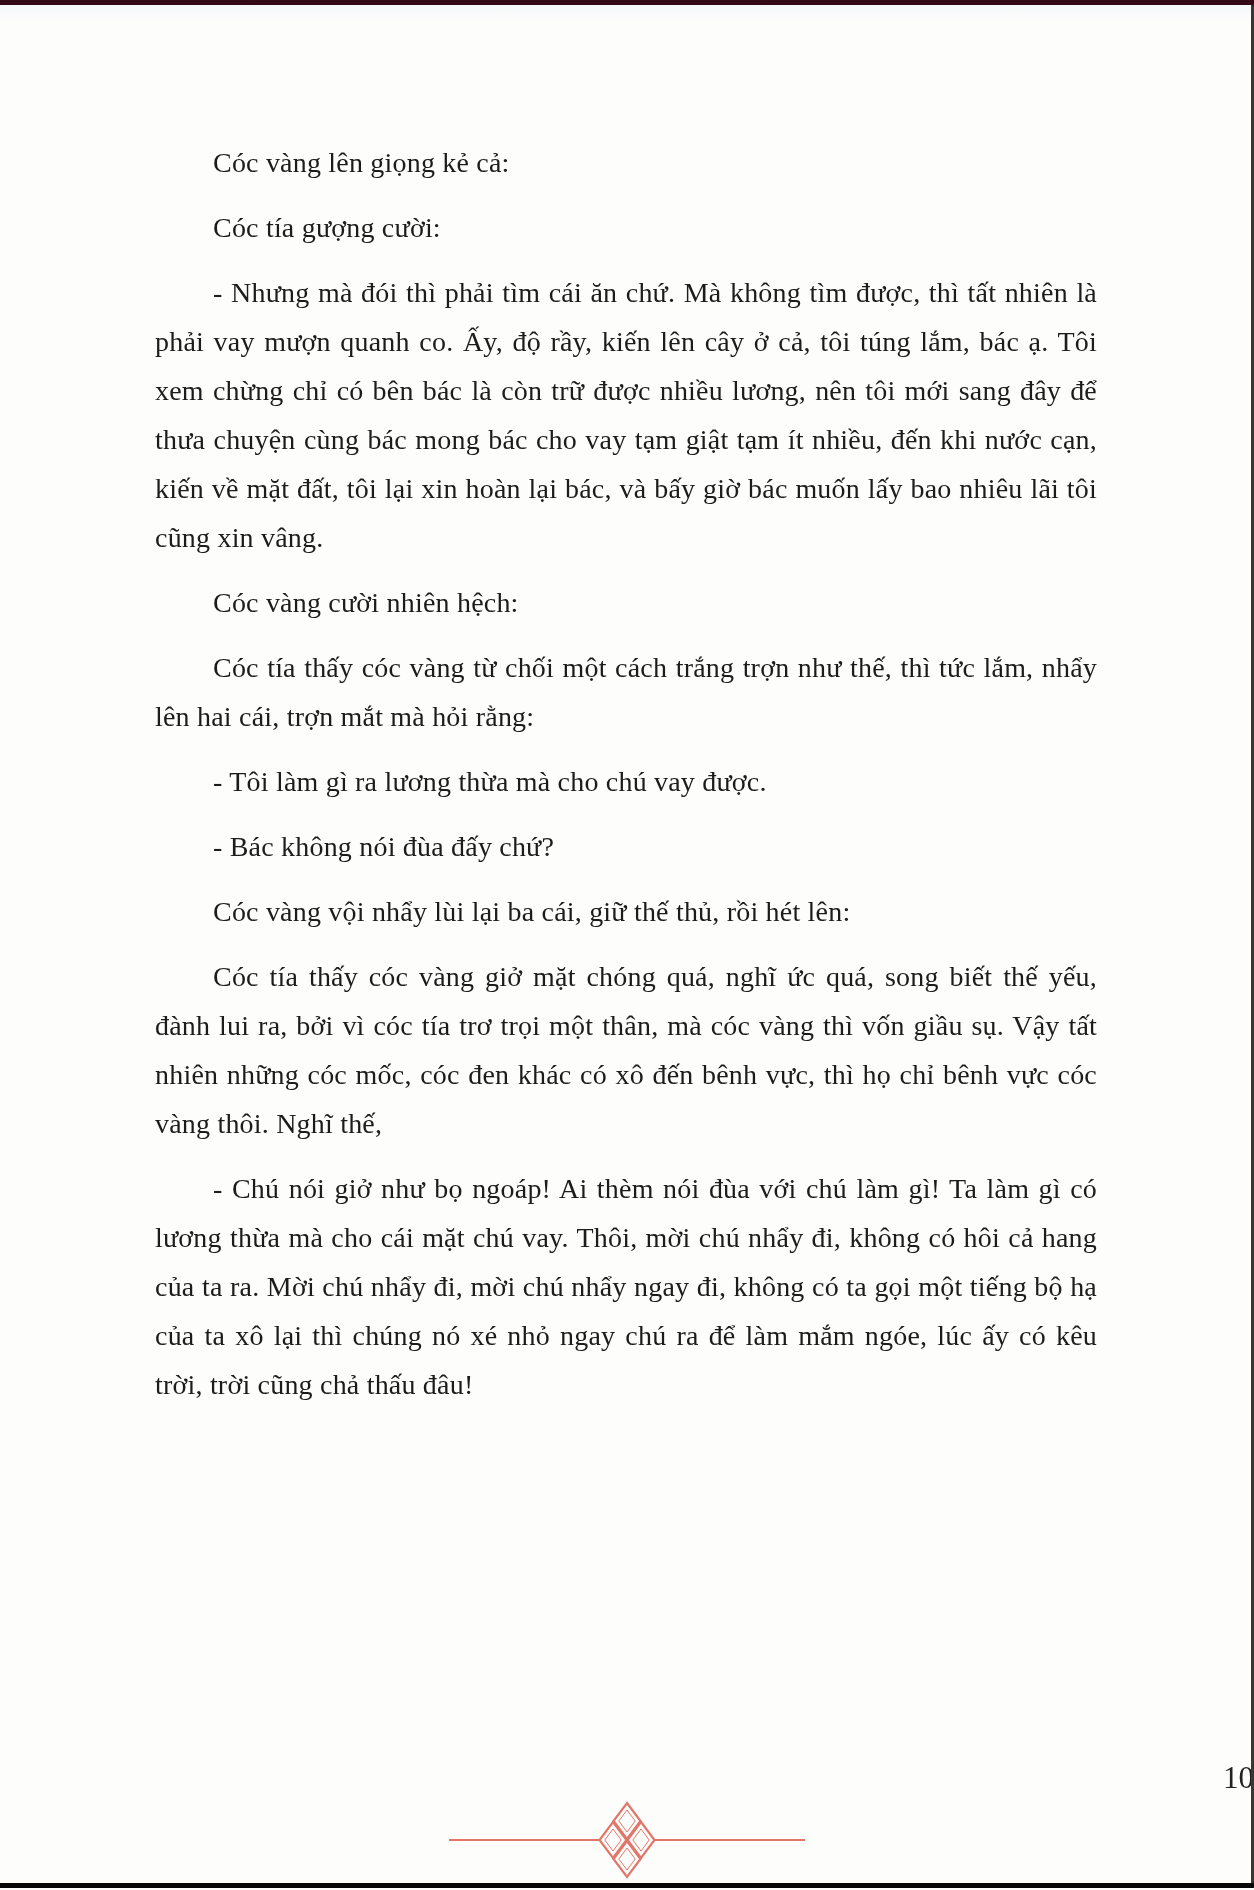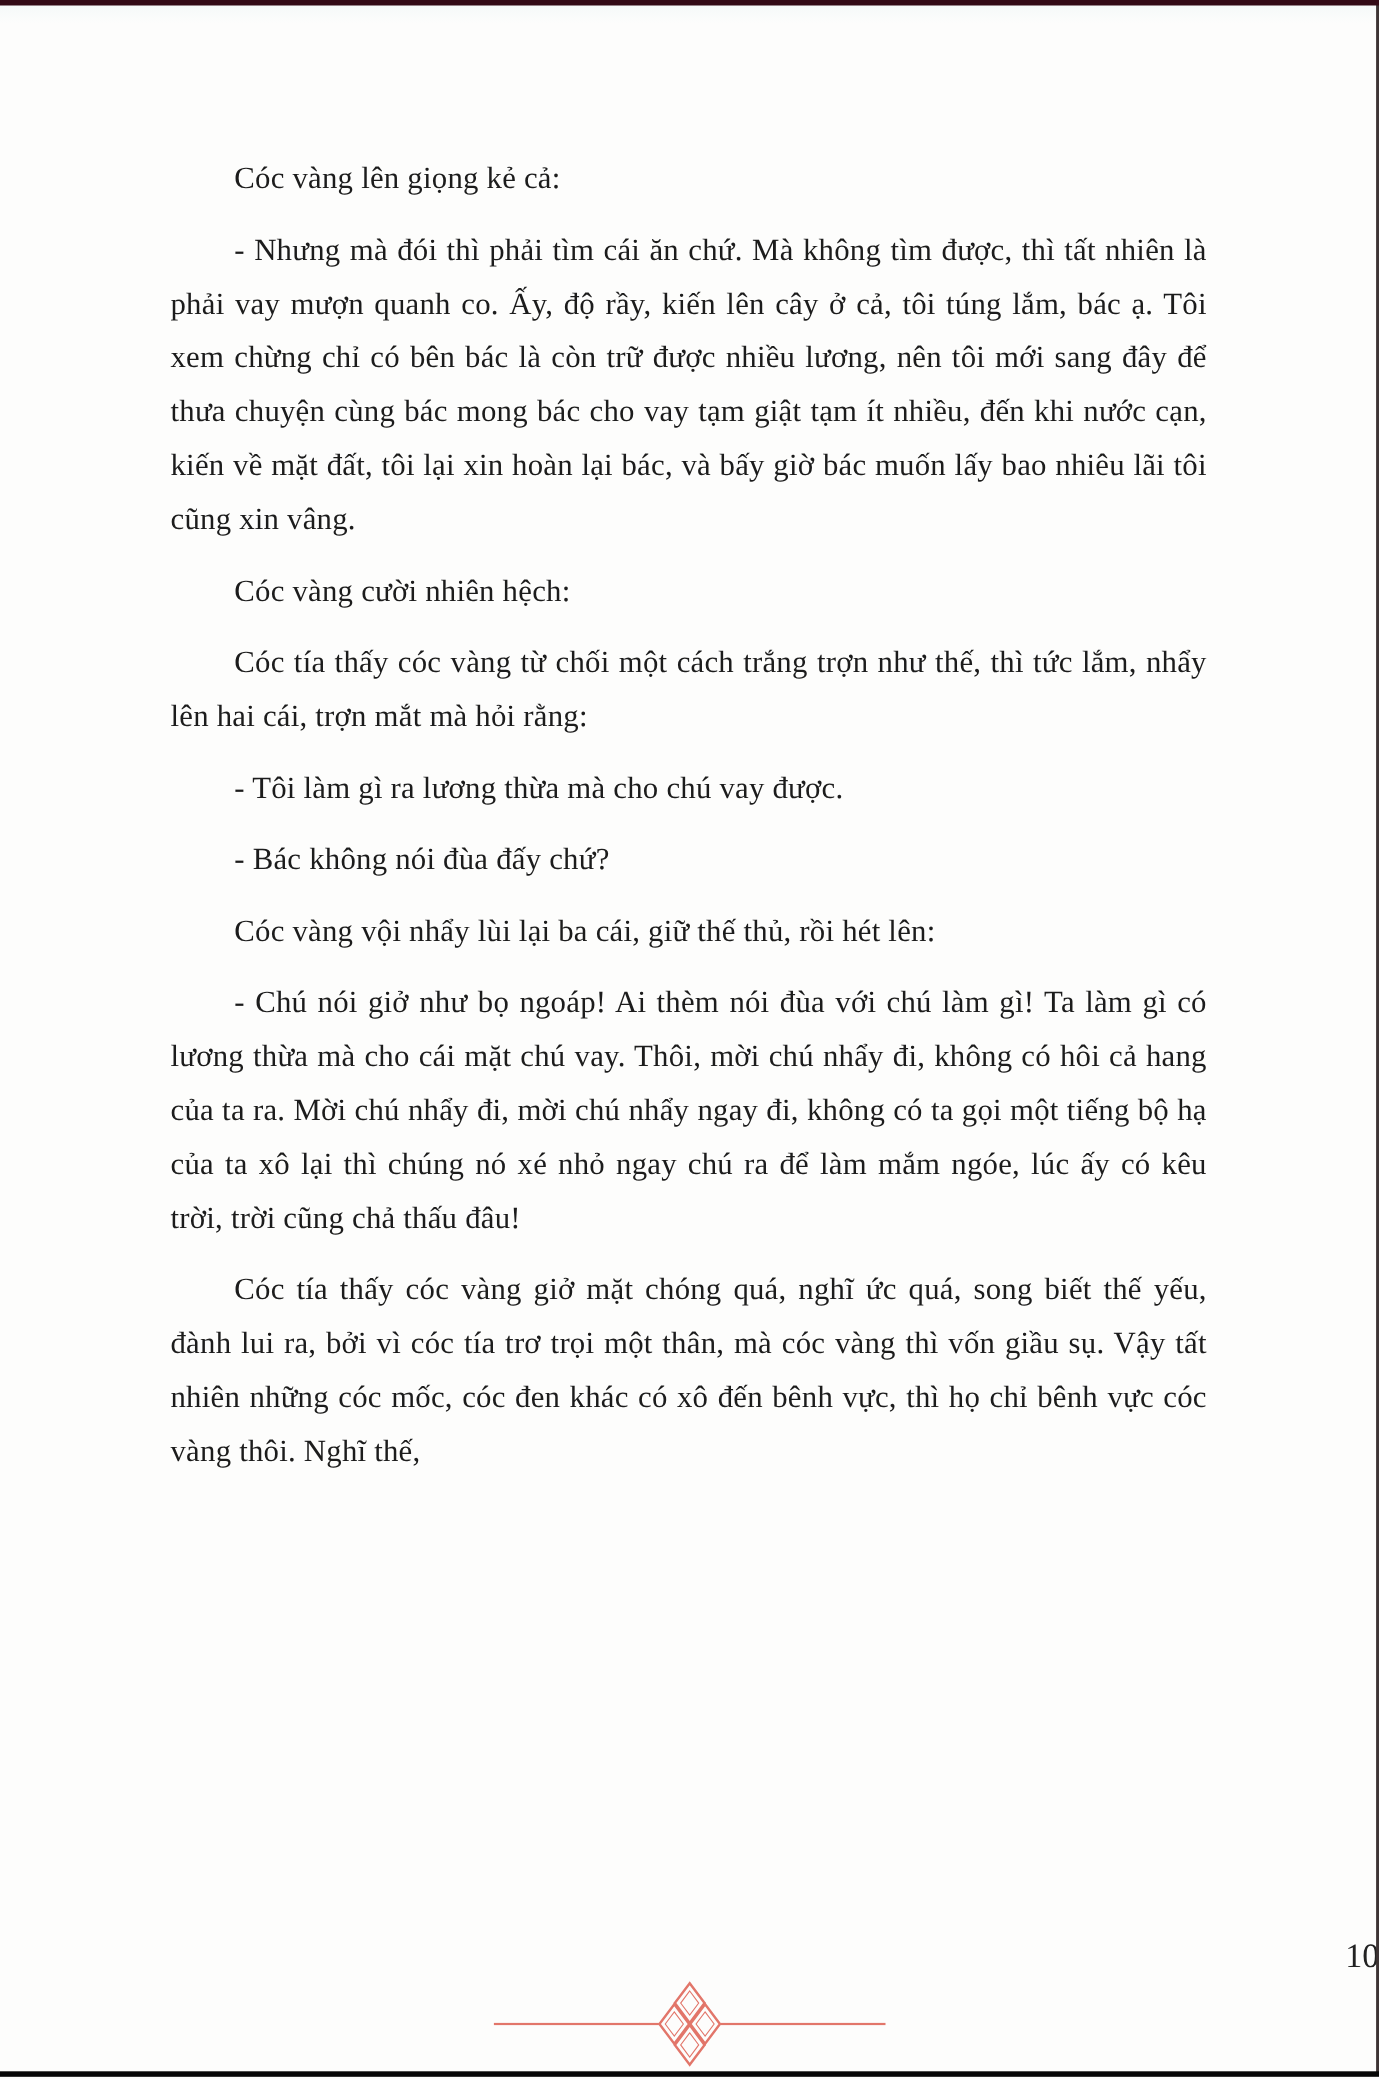--- a/index.html
+++ b/index.html
@@ -95,28 +95,29 @@
 </style>
 </head>
 <body>
 
 <div class="page">
   <div class="top-bar"></div>
   <div class="right-edge"></div>
 
   <div class="content">
     <p>Cóc vàng lên giọng kẻ cả:</p>
+    <p>Cóc tía gượng cười:</p>
     <p>- Nhưng mà đói thì phải tìm cái ăn chứ. Mà không tìm được, thì tất nhiên là phải vay mượn quanh co. Ấy, độ rầy, kiến lên cây ở cả, tôi túng lắm, bác ạ. Tôi xem chừng chỉ có bên bác là còn trữ được nhiều lương, nên tôi mới sang đây để thưa chuyện cùng bác mong bác cho vay tạm giật tạm ít nhiều, đến khi nước cạn, kiến về mặt đất, tôi lại xin hoàn lại bác, và bấy giờ bác muốn lấy bao nhiêu lãi tôi cũng xin vâng.</p>
     <p>Cóc vàng cười nhiên hệch:</p>
     <p>Cóc tía thấy cóc vàng từ chối một cách trắng trợn như thế, thì tức lắm, nhẩy lên hai cái, trợn mắt mà hỏi rằng:</p>
     <p>- Tôi làm gì ra lương thừa mà cho chú vay được.</p>
     <p>- Bác không nói đùa đấy chứ?</p>
     <p>Cóc vàng vội nhẩy lùi lại ba cái, giữ thế thủ, rồi hét lên:</p>
+    <p>Cóc tía thấy cóc vàng giở mặt chóng quá, nghĩ ức quá, song biết thế yếu, đành lui ra, bởi vì cóc tía trơ trọi một thân, mà cóc vàng thì vốn giầu sụ. Vậy tất nhiên những cóc mốc, cóc đen khác có xô đến bênh vực, thì họ chỉ bênh vực cóc vàng thôi. Nghĩ thế,</p>
     <p>- Chú nói giở như bọ ngoáp! Ai thèm nói đùa với chú làm gì! Ta làm gì có lương thừa mà cho cái mặt chú vay. Thôi, mời chú nhẩy đi, không có hôi cả hang của ta ra. Mời chú nhẩy đi, mời chú nhẩy ngay đi, không có ta gọi một tiếng bộ hạ của ta xô lại thì chúng nó xé nhỏ ngay chú ra để làm mắm ngóe, lúc ấy có kêu trời, trời cũng chả thấu đâu!</p>
-    <p>Cóc tía thấy cóc vàng giở mặt chóng quá, nghĩ ức quá, song biết thế yếu, đành lui ra, bởi vì cóc tía trơ trọi một thân, mà cóc vàng thì vốn giầu sụ. Vậy tất nhiên những cóc mốc, cóc đen khác có xô đến bênh vực, thì họ chỉ bênh vực cóc vàng thôi. Nghĩ thế,</p>
   </div>
 
   <div class="footer">
     <div class="page-number">10</div>
     <div class="divider">
       <span class="rule"></span>
       <svg width="60" height="84" viewBox="0 0 60 84" xmlns="http://www.w3.org/2000/svg">
         <g stroke="#e2766a" fill="#fdfdfc">
 
           <path d="M30 5 L43.5 23 L30 41 L16.5 23 Z" stroke-width="2.2"></path>

